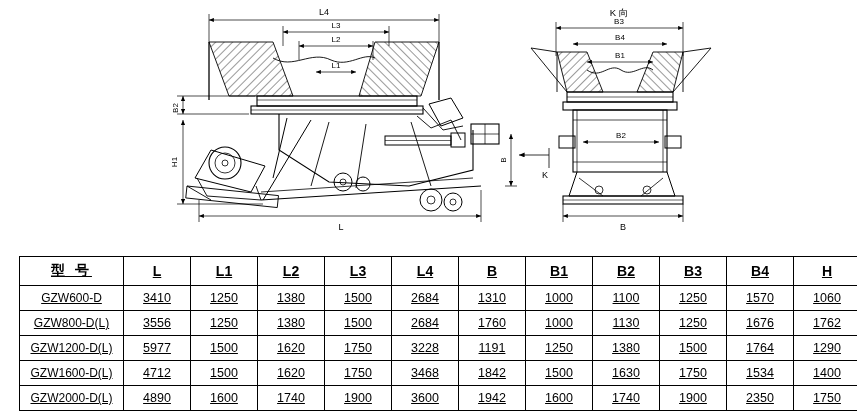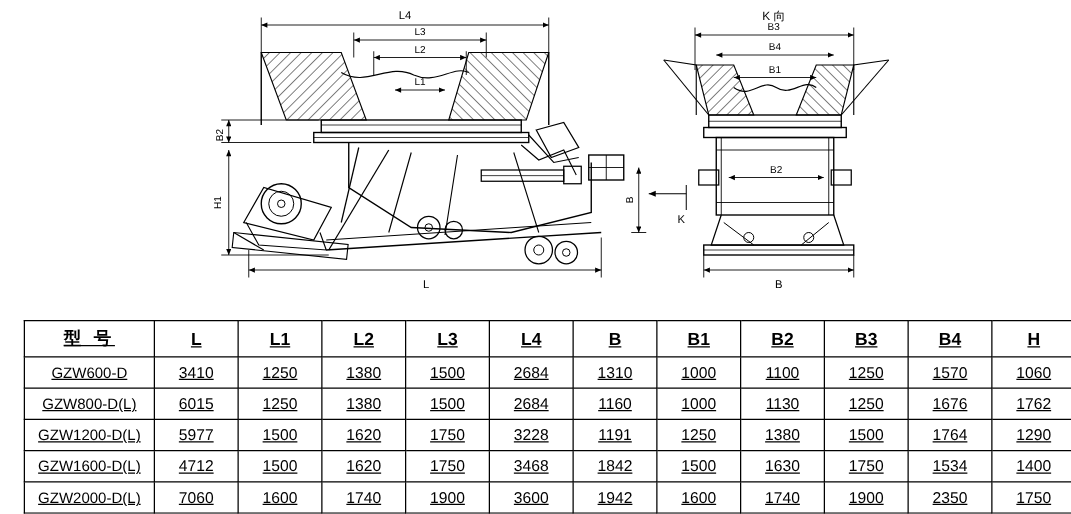--- a/index.html
+++ b/index.html
@@ -331,26 +331,26 @@
           <td>1000</td>
           <td>1100</td>
           <td>1250</td>
           <td>1570</td>
           <td>1060</td>
           <td>937</td>
 
         </tr>
         <tr>
           <td class="model-cell">GZW800-D(L)</td>
-          <td>6015</td>
+          <td>3556</td>
           <td>1250</td>
           <td>1380</td>
           <td>1500</td>
           <td>2684</td>
-          <td>1160</td>
+          <td>1760</td>
           <td>1000</td>
           <td>1130</td>
           <td>1250</td>
           <td>1676</td>
           <td>1762</td>
           <td>953</td>
 
         </tr>
         <tr>
           <td class="model-cell">GZW1200-D(L)</td>
@@ -379,21 +379,21 @@
           <td>1500</td>
           <td>1630</td>
           <td>1750</td>
           <td>1534</td>
           <td>1400</td>
           <td>1134</td>
 
         </tr>
         <tr>
           <td class="model-cell">GZW2000-D(L)</td>
-          <td>7060</td>
+          <td>4890</td>
           <td>1600</td>
           <td>1740</td>
           <td>1900</td>
           <td>3600</td>
           <td>1942</td>
           <td>1600</td>
           <td>1740</td>
           <td>1900</td>
           <td>2350</td>
           <td>1750</td>

